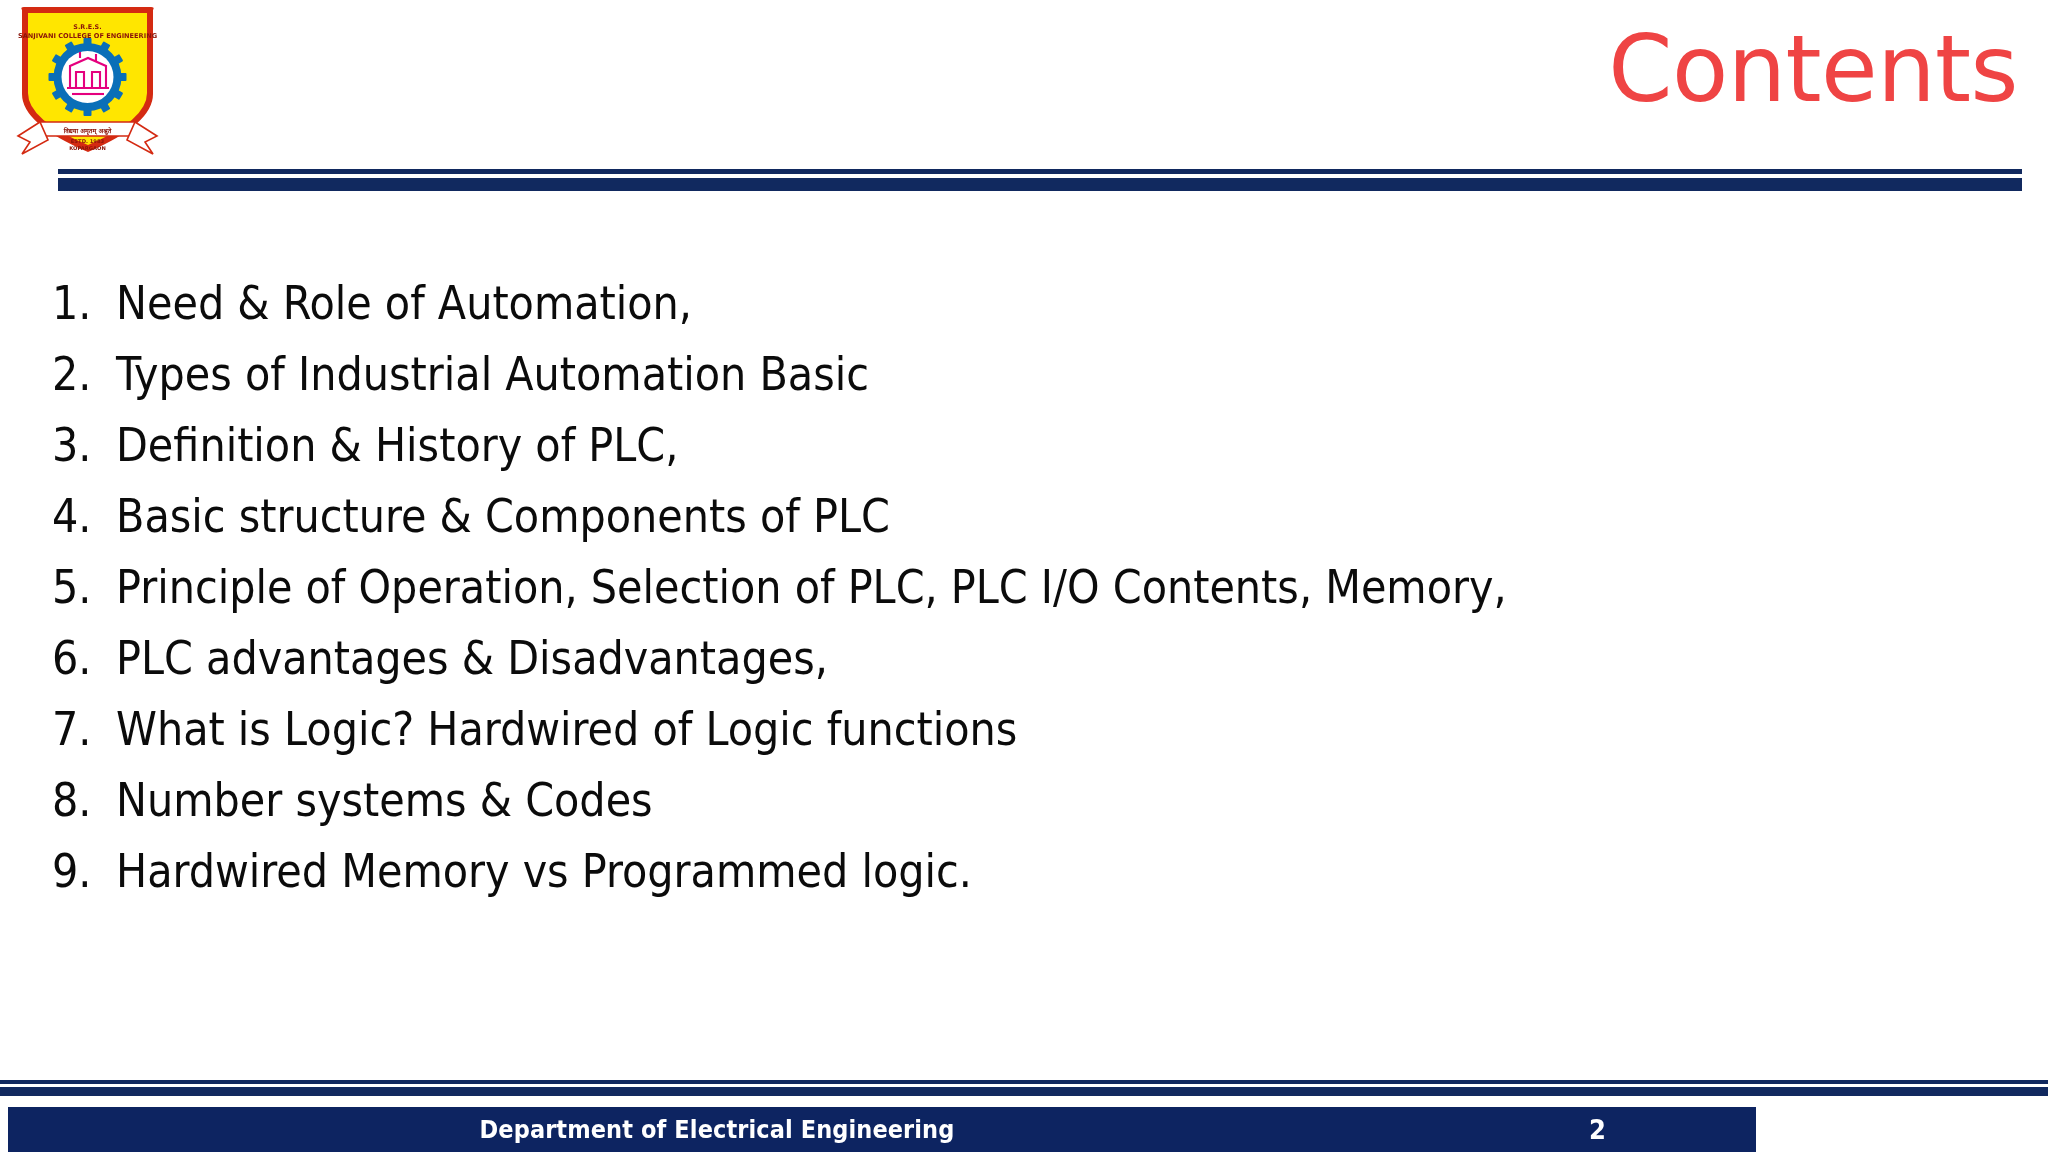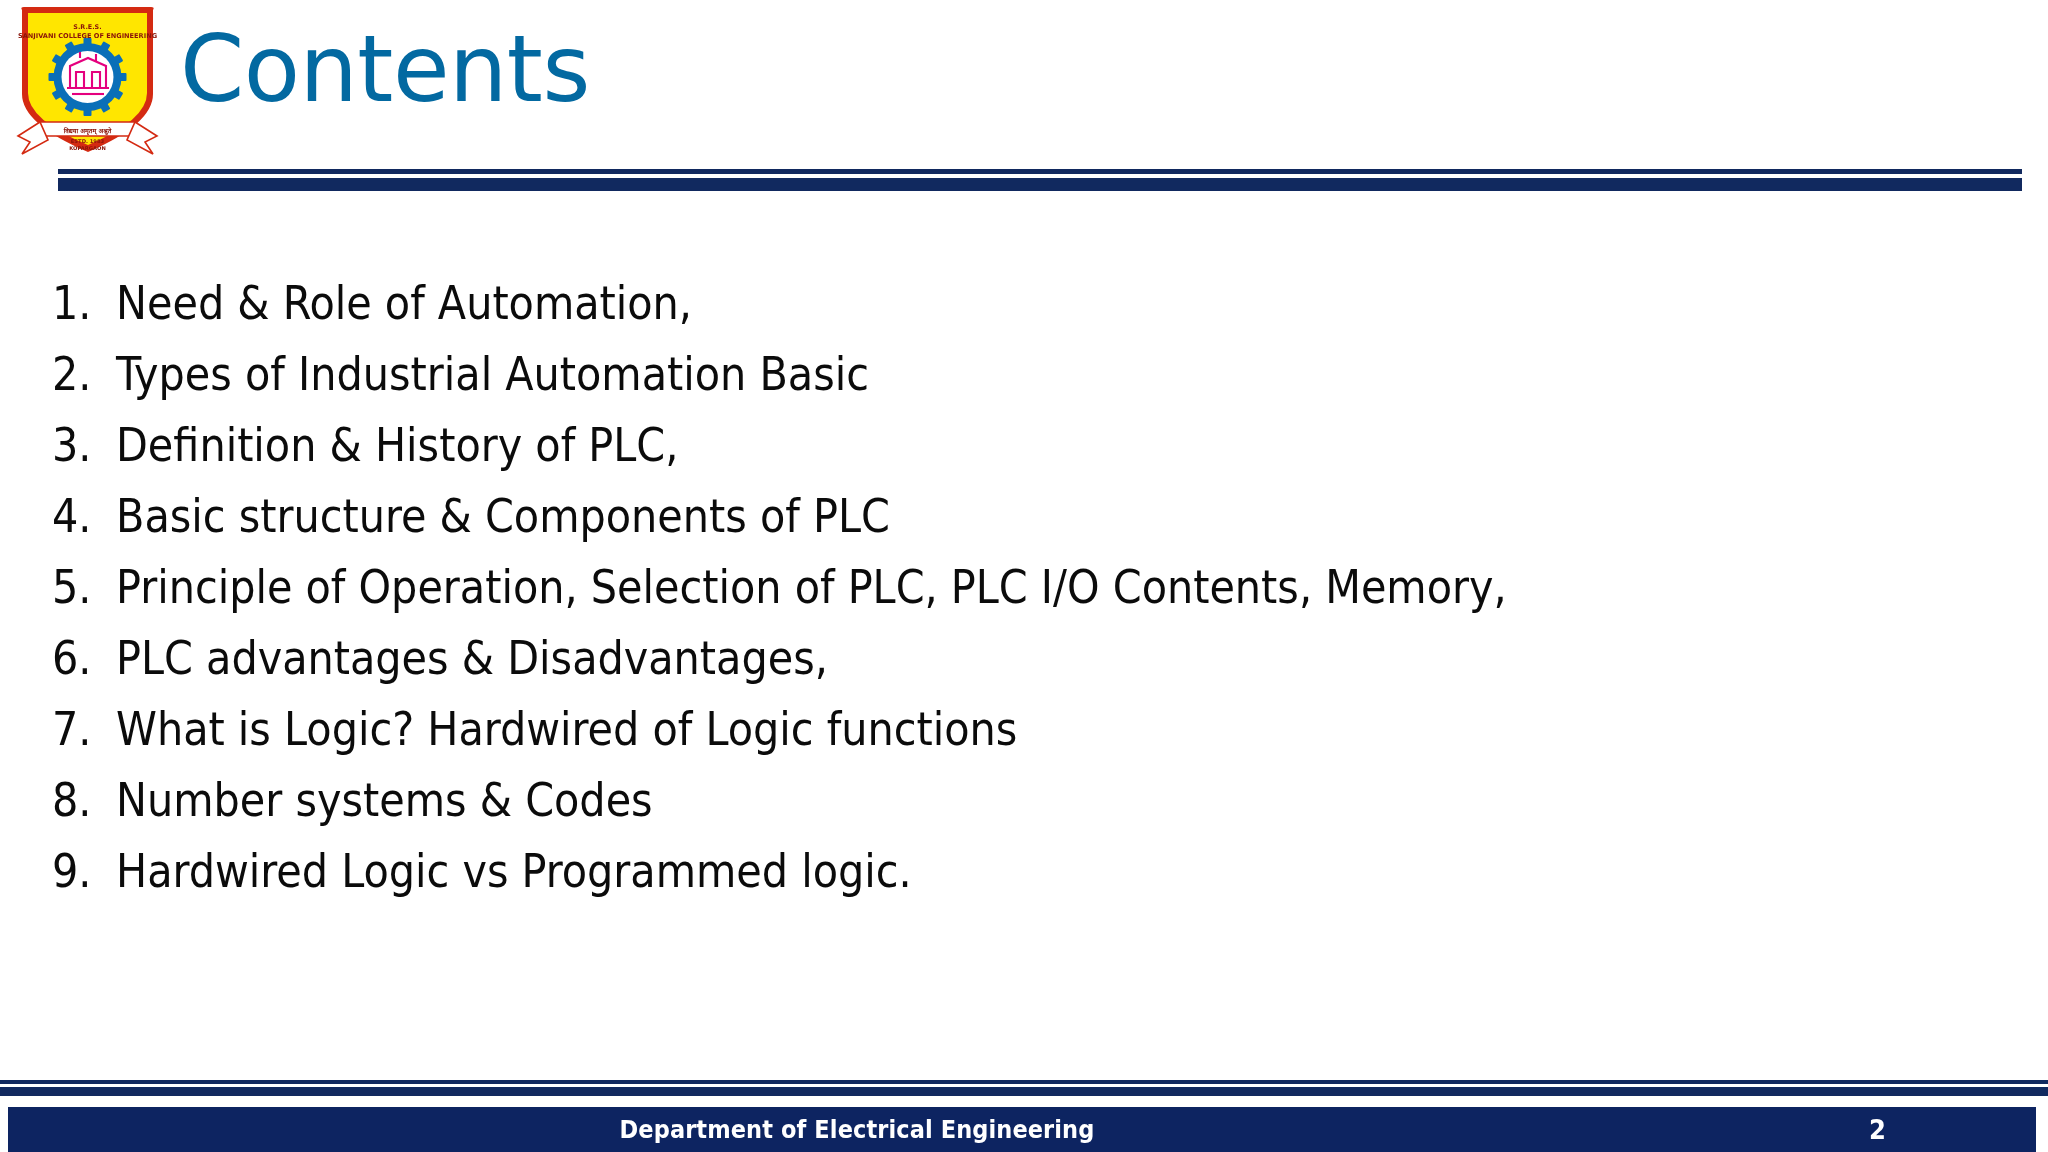--- a/index.html
+++ b/index.html
@@ -33,24 +33,24 @@
     height: 168px;
   }
   .logo svg { display: block; width: 100%; height: 100%; }
 
   
   .slide-title {
     position: absolute;
     left: 180px;
     right: 30px;
     top: 22px;
-    text-align: left;
+    text-align: right;
     font-size: 92px;
     line-height: 1.05;
-    color: #0369a1;
+    color: #ef4444;
     font-weight: 400;
     letter-spacing: -0.5px;
     font-family: "DejaVu Sans", sans-serif;
   }
 
   
   .header-rules {
     position: absolute;
     left: 58px;
     top: 169px;
@@ -119,21 +119,21 @@
     height: 9px;
     background: #11295f;
     width: 100%;
   }
 
   
   .footer-bar {
     position: absolute;
     left: 8px;
     top: 1107px;
-    width: 2028px;
+    width: 1748px;
     height: 45px;
     background: #0d2461;
     color: #ffffff;
   }
   .footer-center {
     position: absolute;
     left: 0;
     right: 0;
     top: 0;
     height: 45px;
@@ -255,21 +255,21 @@
       <span class="item-text">What is Logic? Hardwired of Logic functions</span>
     </div>
 
     <div class="list-item">
       <span class="item-num">8.</span>
       <span class="item-text">Number systems &amp; Codes</span>
     </div>
 
     <div class="list-item">
       <span class="item-num">9.</span>
-      <span class="item-text">Hardwired Logic vs Programmed logic.</span>
+      <span class="item-text">Hardwired Memory vs Programmed logic.</span>
     </div>
 
   </div>
 
   <div class="footer-rules">
     <div class="f-thin"></div>
     <div class="f-gap"></div>
     <div class="f-thick"></div>
   </div>
 

